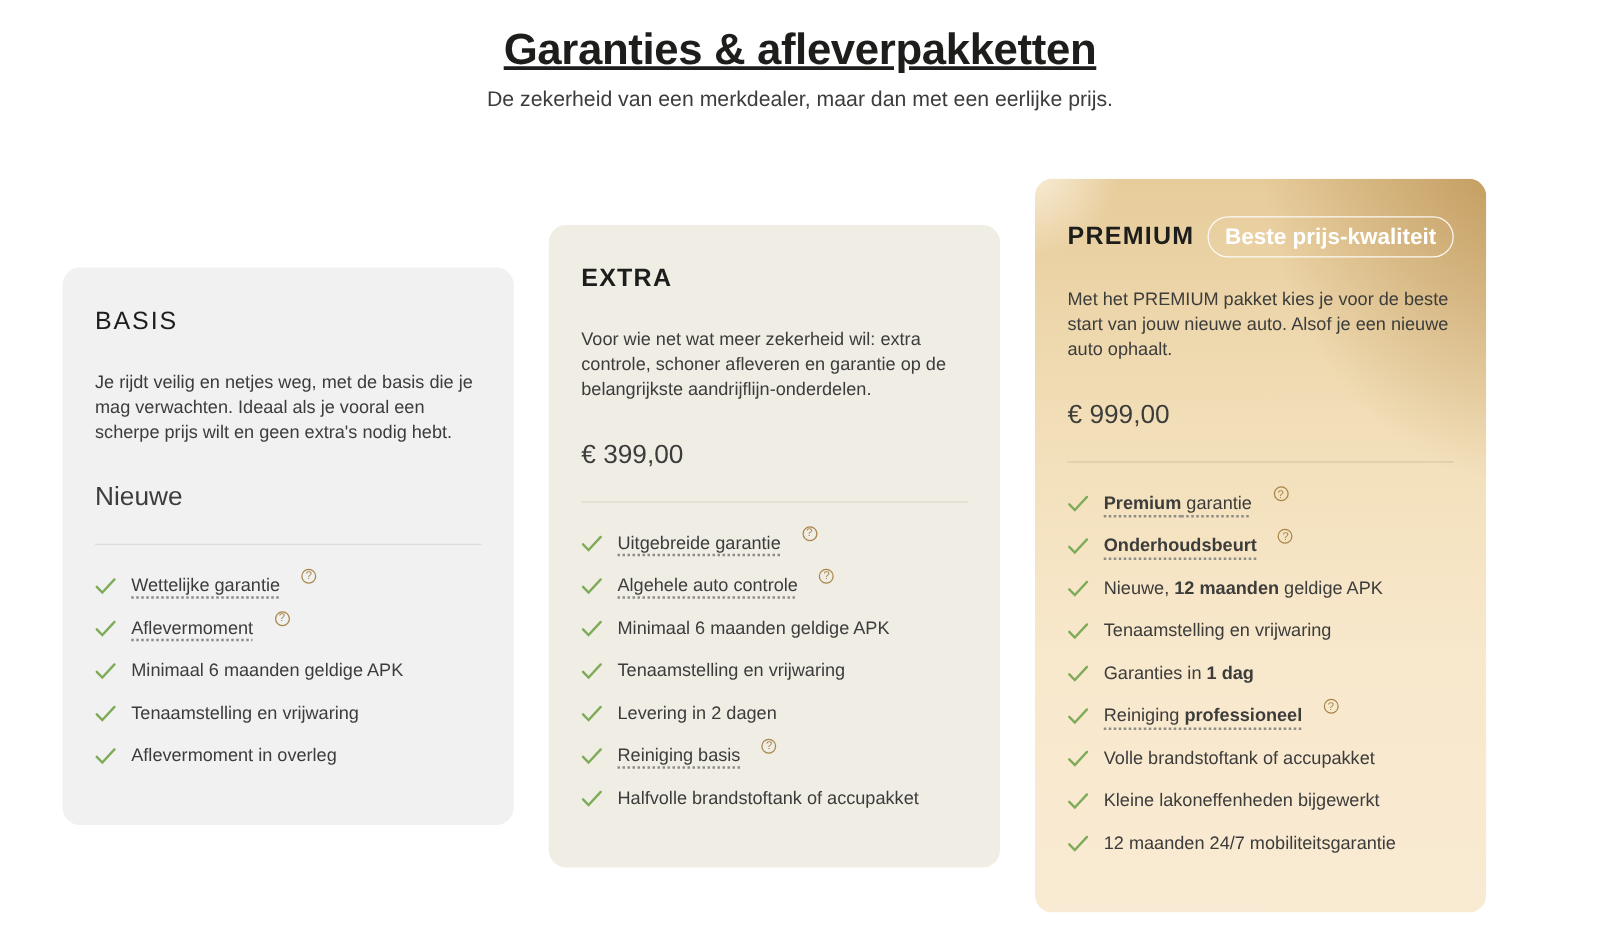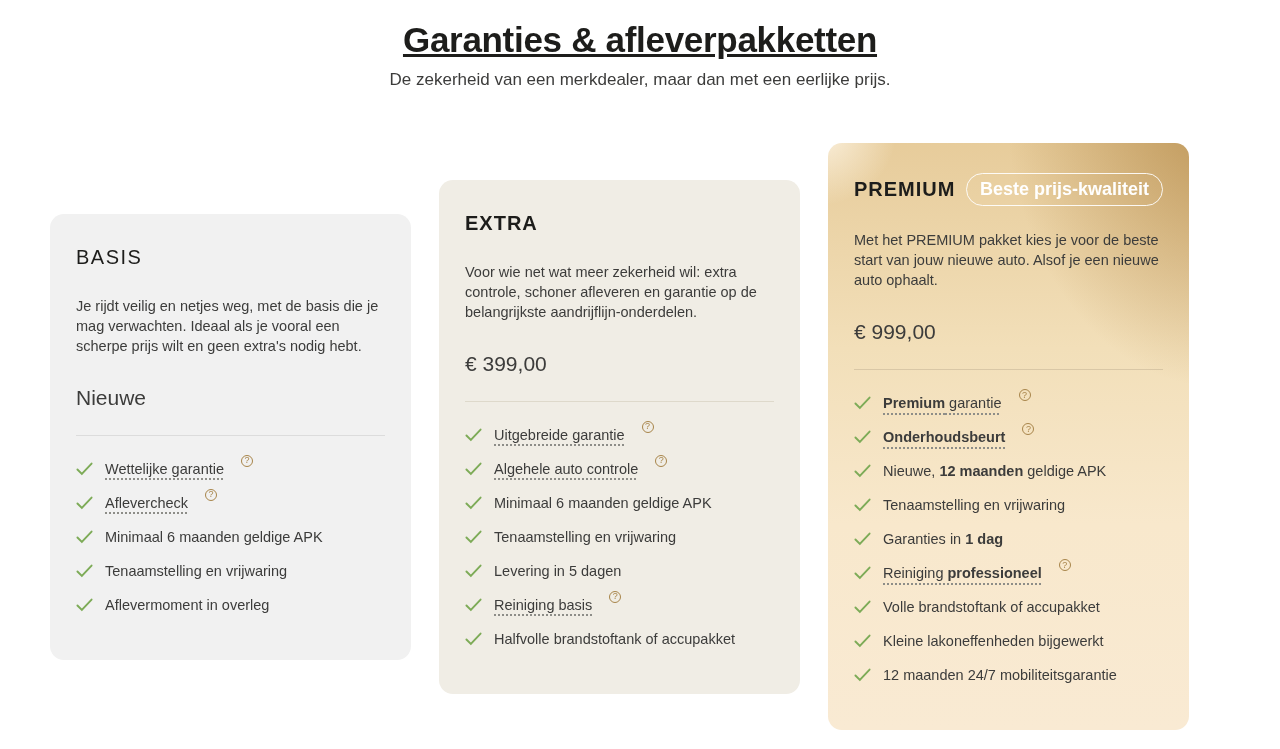--- a/index.html
+++ b/index.html
@@ -170,21 +170,21 @@
             </span>
             <span class="feature-label has-tooltip"><span>Wettelijke garantie</span></span>
             <span class="info-icon">?</span>
           </li>
           <li class="feature-item">
             <span class="check-icon">
               <svg viewBox="0 0 18 14" xmlns="http://www.w3.org/2000/svg">
                 <path d="M1.5 7.5 L6.2 12.3 L16.5 1.2" fill="none" stroke="#7dab57" stroke-width="2" stroke-linecap="round"></path>
               </svg>
             </span>
-            <span class="feature-label has-tooltip"><span>Aflevercheck</span></span>
+            <span class="feature-label has-tooltip"><span>Aflevermoment</span></span>
             <span class="info-icon">?</span>
           </li>
           <li class="feature-item">
             <span class="check-icon">
               <svg viewBox="0 0 18 14" xmlns="http://www.w3.org/2000/svg">
                 <path d="M1.5 7.5 L6.2 12.3 L16.5 1.2" fill="none" stroke="#7dab57" stroke-width="2" stroke-linecap="round"></path>
               </svg>
             </span>
             <span class="feature-label"><span>Minimaal 6 maanden geldige APK</span></span>
           </li>
@@ -248,21 +248,21 @@
               </svg>
             </span>
             <span class="feature-label"><span>Tenaamstelling en vrijwaring</span></span>
           </li>
           <li class="feature-item">
             <span class="check-icon">
               <svg viewBox="0 0 18 14" xmlns="http://www.w3.org/2000/svg">
                 <path d="M1.5 7.5 L6.2 12.3 L16.5 1.2" fill="none" stroke="#7dab57" stroke-width="2" stroke-linecap="round"></path>
               </svg>
             </span>
-            <span class="feature-label"><span>Levering in 5 dagen</span></span>
+            <span class="feature-label"><span>Levering in 2 dagen</span></span>
           </li>
           <li class="feature-item">
             <span class="check-icon">
               <svg viewBox="0 0 18 14" xmlns="http://www.w3.org/2000/svg">
                 <path d="M1.5 7.5 L6.2 12.3 L16.5 1.2" fill="none" stroke="#7dab57" stroke-width="2" stroke-linecap="round"></path>
               </svg>
             </span>
             <span class="feature-label has-tooltip"><span>Reiniging basis</span></span>
             <span class="info-icon">?</span>
           </li>

